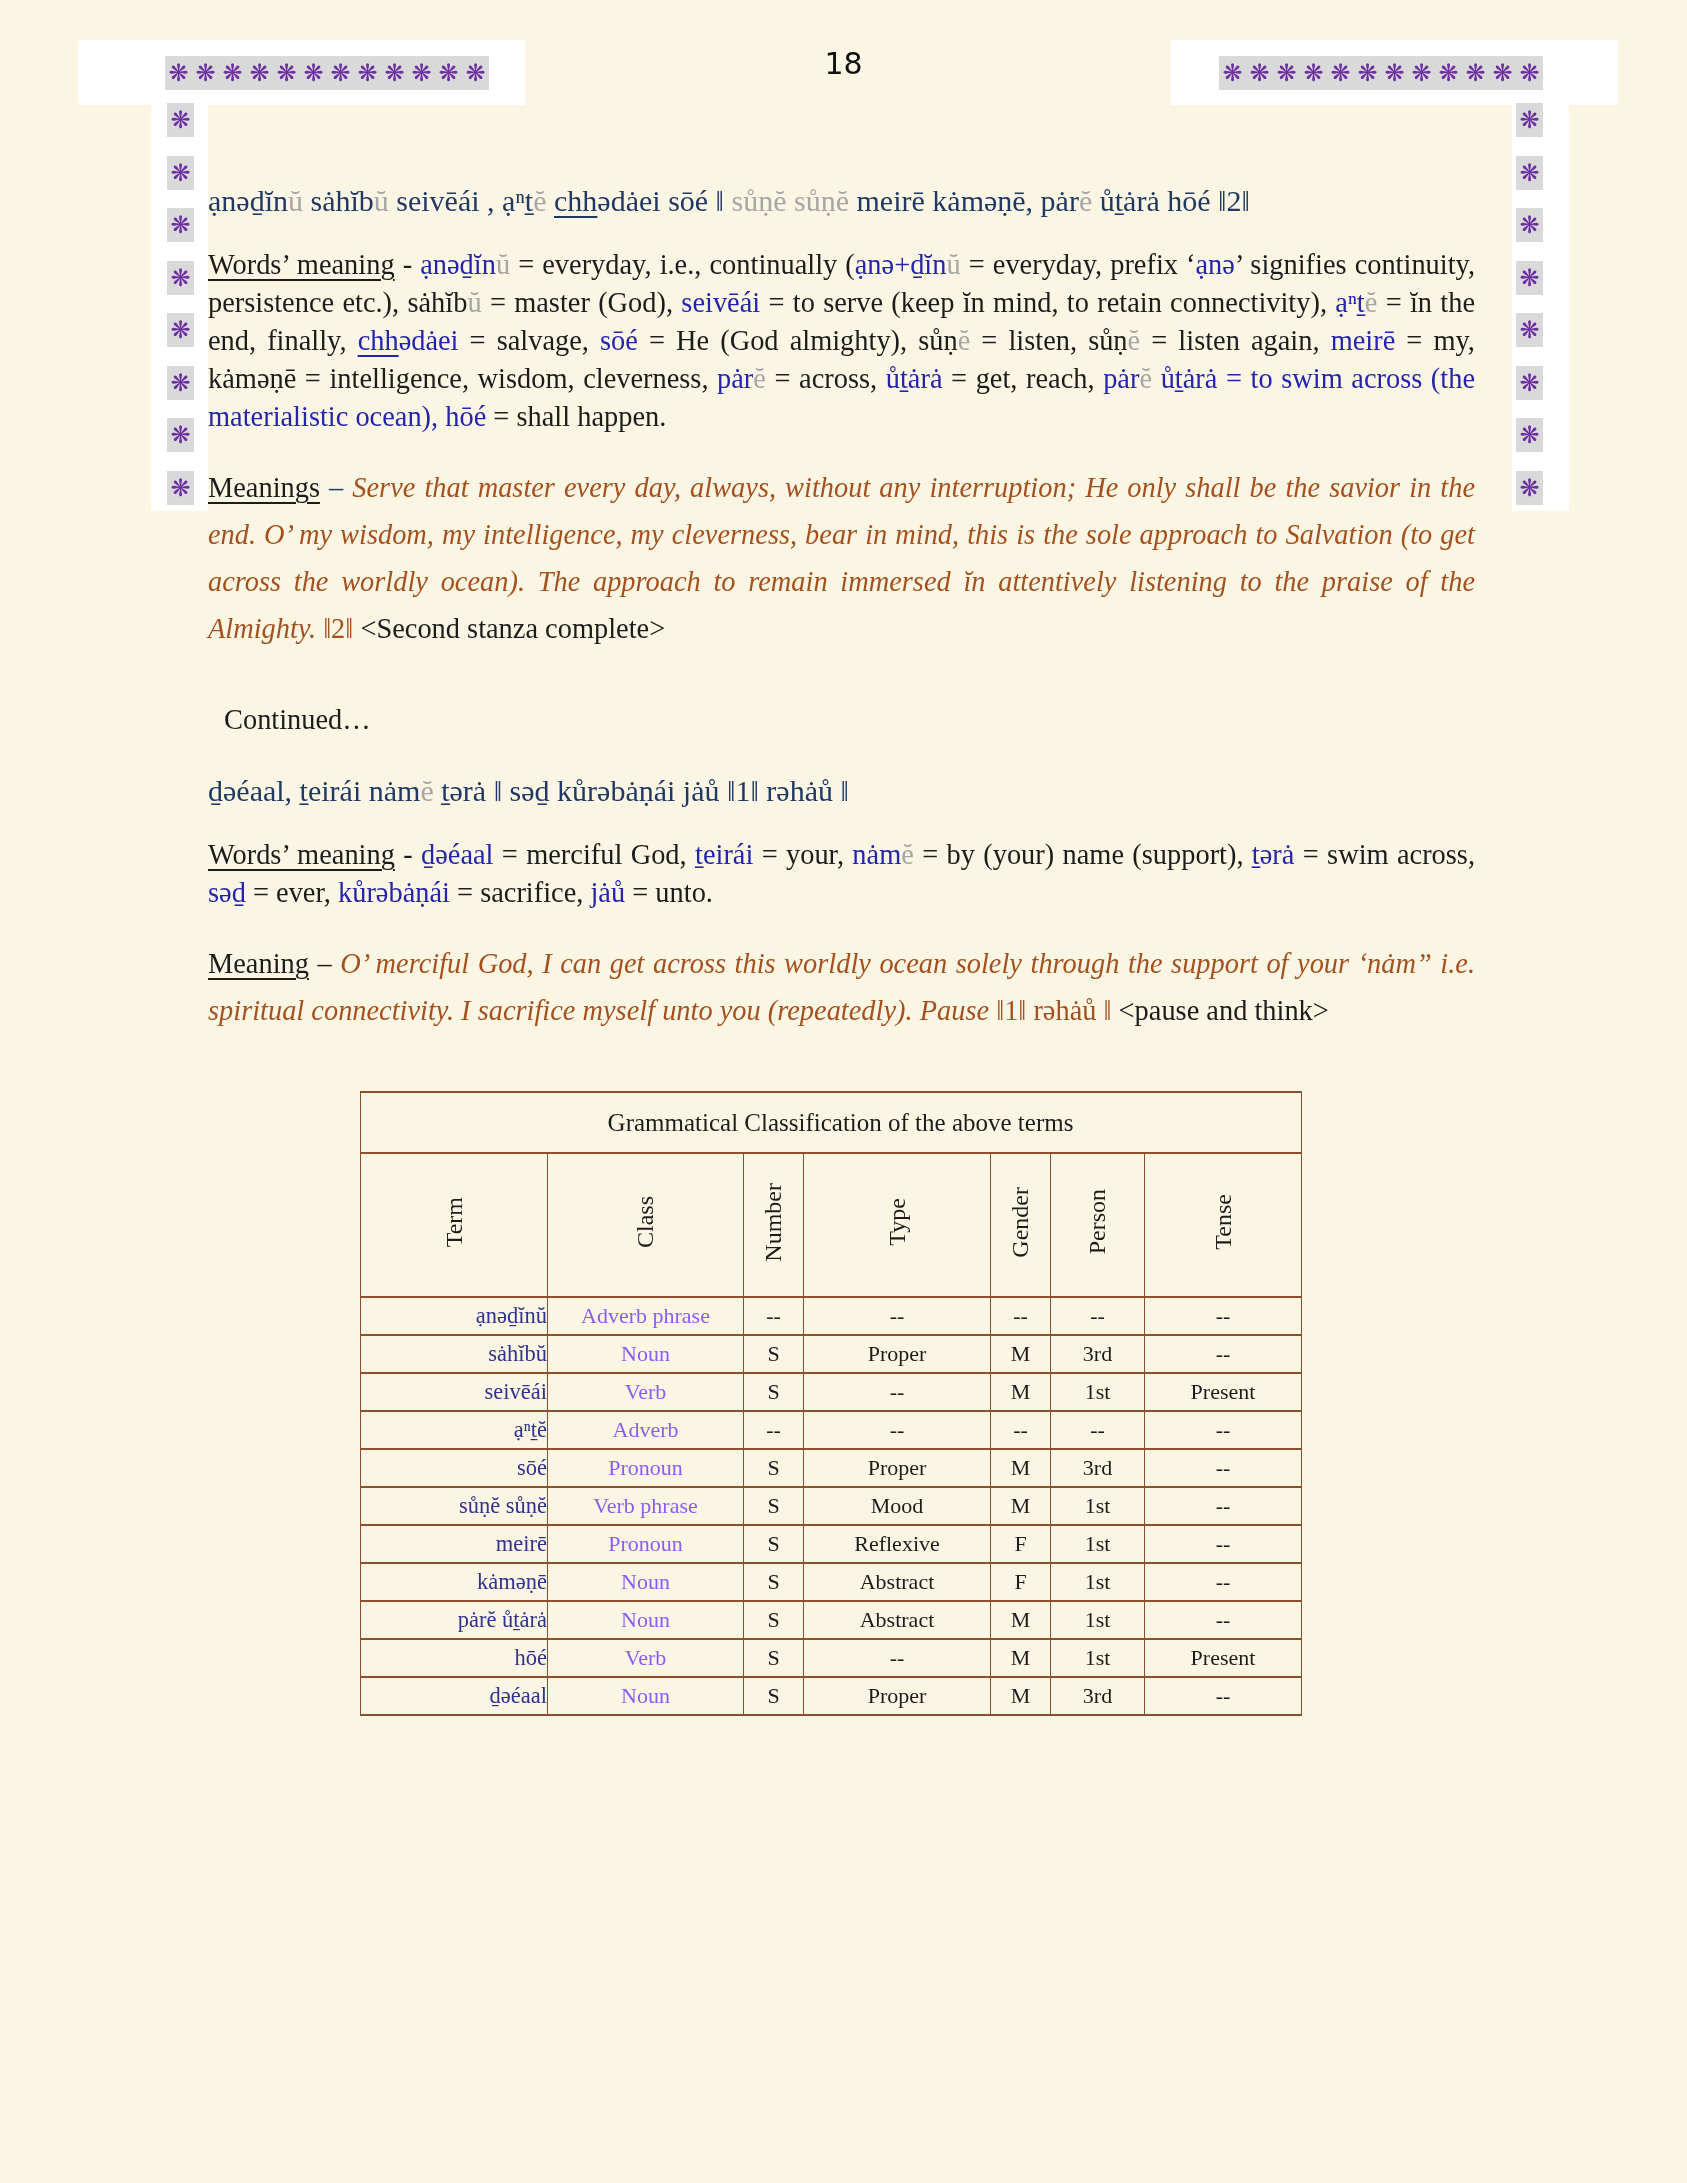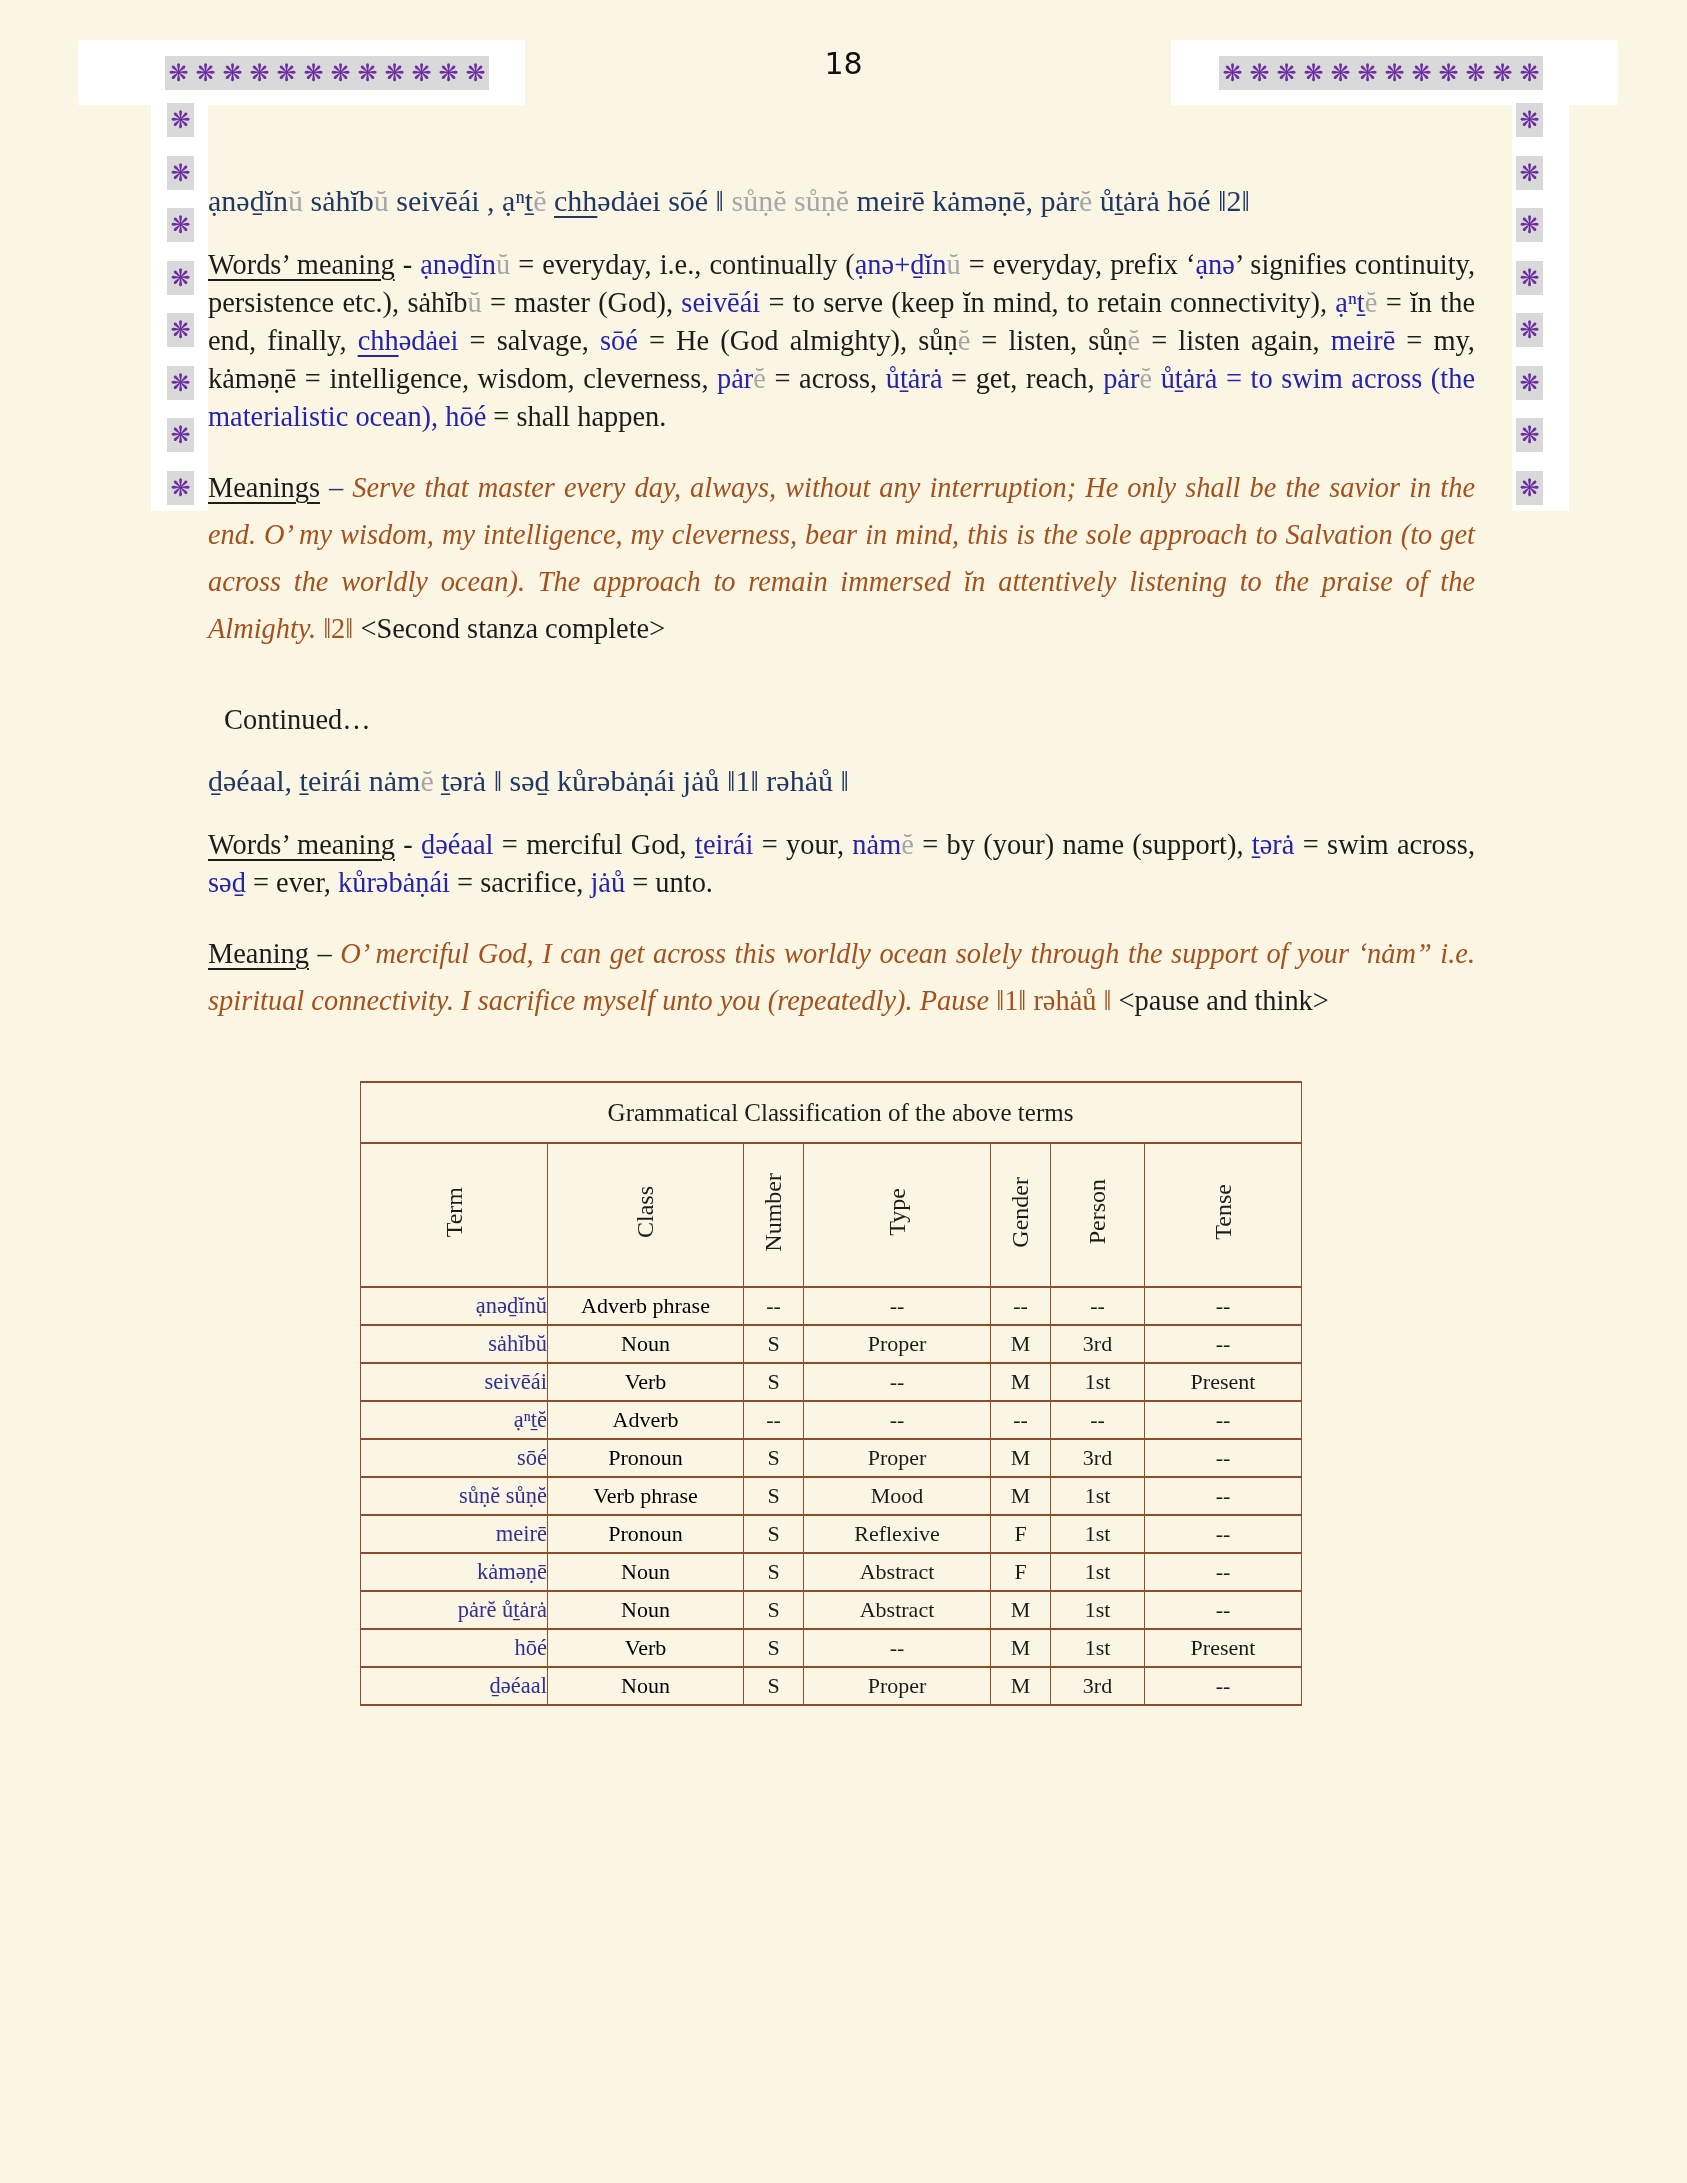--- a/index.html
+++ b/index.html
@@ -23,37 +23,37 @@
   .flower{display:block;width:27px;height:34px;background:#D9D9D9;color:#6B2FA0;
           font-size:24px;line-height:34px;text-align:center;}
   .orn-h .flower{display:inline-block;}
 
   .page-number{position:absolute;top:46px;left:0;width:100%;text-align:center;
                font-size:30px;color:#111111;}
 
   .content{position:absolute;left:208px;top:180px;width:1267px;font-family:Liberation Serif, serif;}
 
   .shabad{font-size:30px;line-height:42px;color:#203864;margin:0;}
-  .shabad.second{margin-top:24px;}
+  .shabad.second{margin-top:34px;}
   .body-para{font-size:28.4px;line-height:38px;color:#1C1C1C;text-align:justify;margin:24px 0 0;}
   .meanings{line-height:47px;margin-top:28px;}
   .continued{font-size:28.4px;color:#1C1C1C;margin:52px 16px 0;}
 
   .u{text-decoration:underline;text-decoration-thickness:2px;text-underline-offset:5.3px;}
   .i{font-style:italic;}
 
   table{border-collapse:collapse;margin:57px 0 0 152px;table-layout:fixed;}
   th,td{border:1.3px solid #8B4F2E;border-top-width:2px;border-bottom-width:2px;
         font-weight:normal;background:#FBF6E4;}
   .t-title{height:57px;font-size:25px;color:#1C1C1C;text-align:center;padding-left:20px;}
   .vh{height:140px;vertical-align:middle;text-align:center;font-size:24px;color:#1C1C1C;}
   .vh span{writing-mode:vertical-rl;transform:rotate(180deg);display:inline-block;white-space:nowrap;}
   td{height:36px;font-size:22px;text-align:center;color:#1C1C1C;padding:0;}
   td.term{text-align:right;padding-left:0;color:#31328F;font-size:22.5px;}
-  td.cls{color:#000000;text-align:center;}
+  td.cls{color:#8b5cf6;text-align:center;}
 </style>
 </head>
 <body>
 
 <div class="page">
 
   <div class="whitebg" id="wb-tl"></div>
   <div class="whitebg" id="wb-tr"></div>
   <div class="whitebg" id="wb-l"></div>
   <div class="whitebg" id="wb-r"></div>

